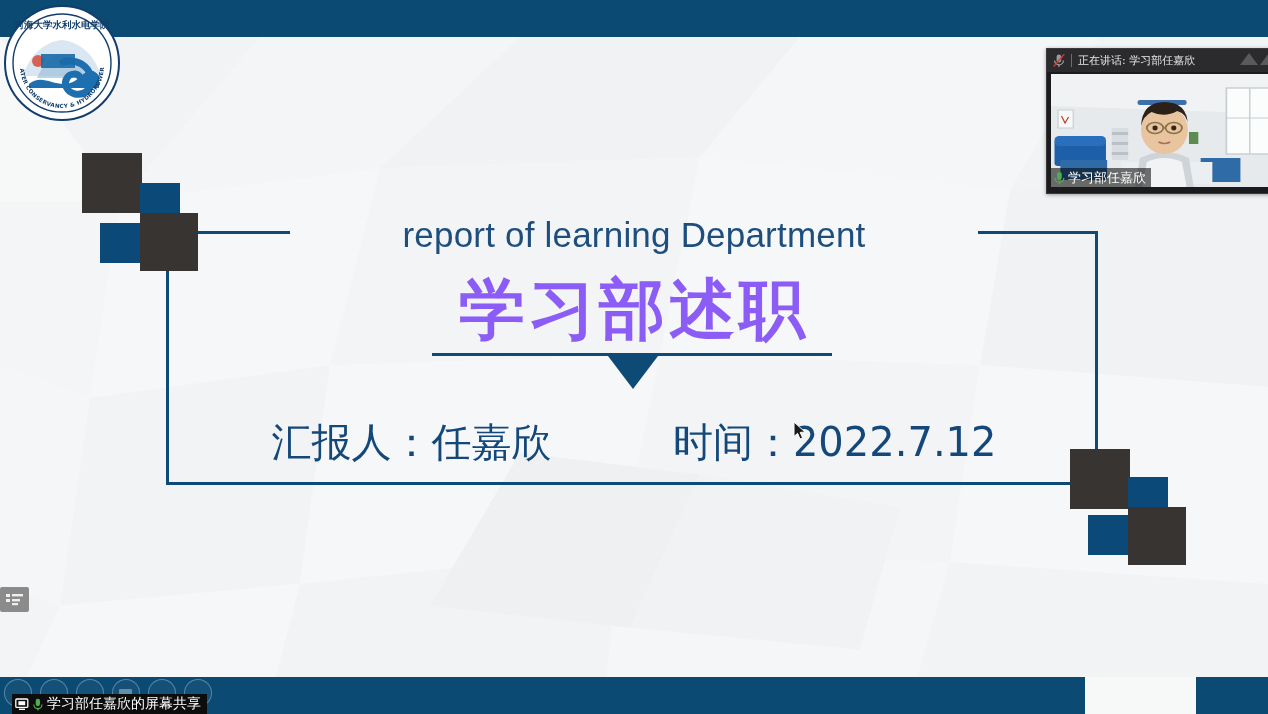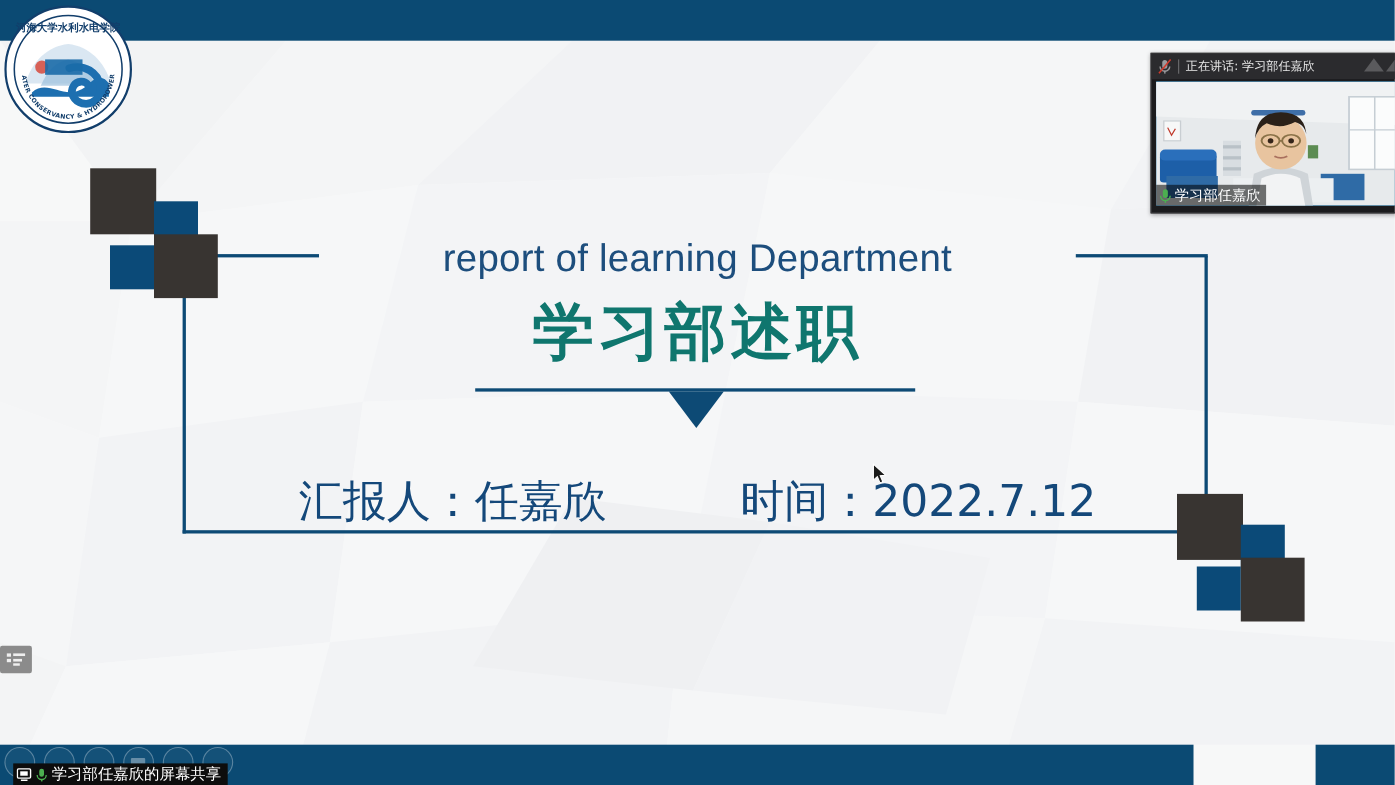--- a/index.html
+++ b/index.html
@@ -74,23 +74,23 @@
     color: #1d4e7d;
     letter-spacing: 0.2px;
     white-space: nowrap;
   }
   .title-cn {
     position: absolute;
     left: 0; top: 228px;
     width: 1268px;
     text-align: center;
     font-family: "DejaVu Sans", sans-serif;
-    font-size: 56px;
+    font-size: 66px;
     font-weight: 700;
-    color: #0f766e;
+    color: #8b5cf6;
     letter-spacing: 4px;
     white-space: nowrap;
   }
 
   
   .divider {
     position: absolute;
     left: 432px; top: 316px;
     width: 400px; height: 3px;
     background: #0d4a75;
@@ -107,21 +107,20 @@
   
   .meta-row {
     position: absolute;
     left: 0; top: 378px;
     width: 1268px;
     text-align: center;
     font-family: "DejaVu Sans", sans-serif;
     font-size: 40px;
     color: #14487a;
     white-space: nowrap;
-    margin-top: 13px;
   }
   .meta-gap { display: inline-block; width: 96px; }
 
   
   .list-btn {
     position: absolute;
     left: 0px; top: 587px;
     width: 29px; height: 25px;
     background: #8b8b8b;
     border-radius: 2px;

